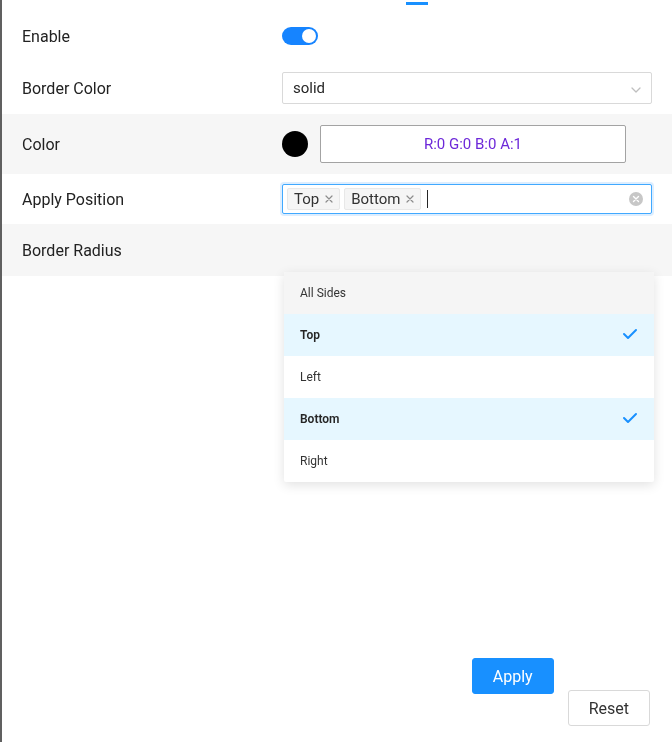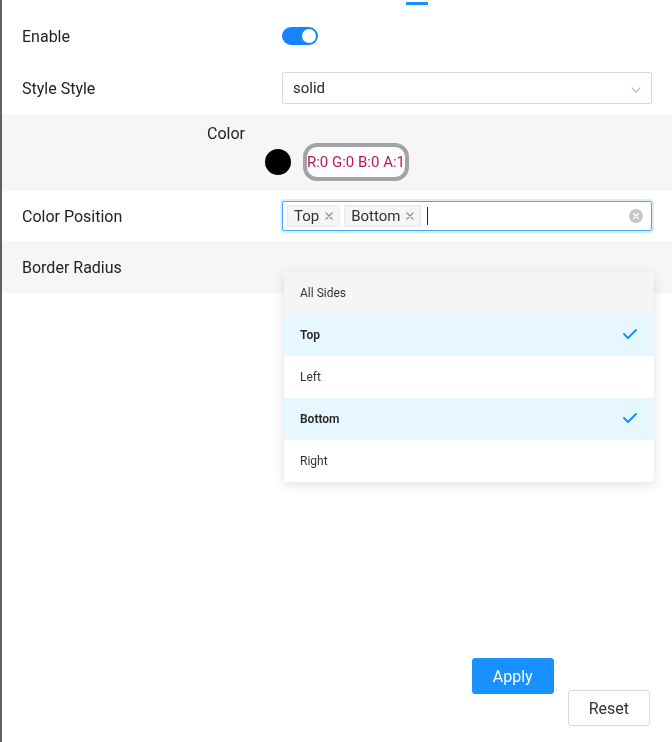--- a/index.html
+++ b/index.html
@@ -107,28 +107,28 @@
   
   .color-swatch {
     width: 26px; height: 26px;
     border-radius: 50%;
     background: #000;
     flex-shrink: 0;
   }
   .color-text {
     flex: 1;
     height: 38px;
-    border: 4px solid #a3a3a3;
-    border-radius: 14px;
+    border: 1px solid #a3a3a3;
+    border-radius: 2px;
     background: #fff;
     display: flex;
     align-items: center;
     justify-content: center;
     font-size: 15px;
-    color: #be185d;
+    color: #6d28d9;
     max-width: 306px;
   }
 
   
   .multi-select {
     width: 370px;
     min-height: 30px;
     border: 1px solid #40a9ff;
     border-radius: 2px;
     background: #fff;
@@ -248,45 +248,45 @@
       <div class="label-col">Enable</div>
       <div class="ctrl-col">
         <div class="toggle">
           <div class="knob"></div>
         </div>
       </div>
     </div>
 
 
     <div class="row">
-      <div class="label-col">Style Style</div>
+      <div class="label-col">Border Color</div>
       <div class="ctrl-col">
         <div class="select">
           <span>solid</span>
           <span class="arrow">
             <svg width="10" height="6" viewBox="0 0 10 6">
                 <path d="M1 1 L5 5 L9 1" stroke="#bfbfbf" stroke-width="1.3" fill="none" stroke-linecap="round" stroke-linejoin="round"></path>
               </svg>
           </span>
         </div>
       </div>
     </div>
 
-    <div class="row alt" style="min-height:60px;flex-direction:column;">
+    <div class="row alt" style="min-height:60px;">
       <div class="label-col">Color</div>
       <div class="ctrl-col">
         <div class="color-swatch"></div>
         <div class="color-text">
           <span>R:0 G:0 B:0 A:1</span>
         </div>
       </div>
     </div>
 
     <div class="row" style="min-height:48px;">
-      <div class="label-col">Color Position</div>
+      <div class="label-col">Apply Position</div>
       <div class="ctrl-col">
         <div class="multi-select">
           <span class="tag">
             <span>Top</span>
             <span class="x">
               <svg width="8" height="8" viewBox="0 0 8 8">
                   <path d="M1 1 L7 7 M7 1 L1 7" stroke="#8c8c8c" stroke-width="1.2" stroke-linecap="round"></path>
                 </svg>
             </span>
           </span>

